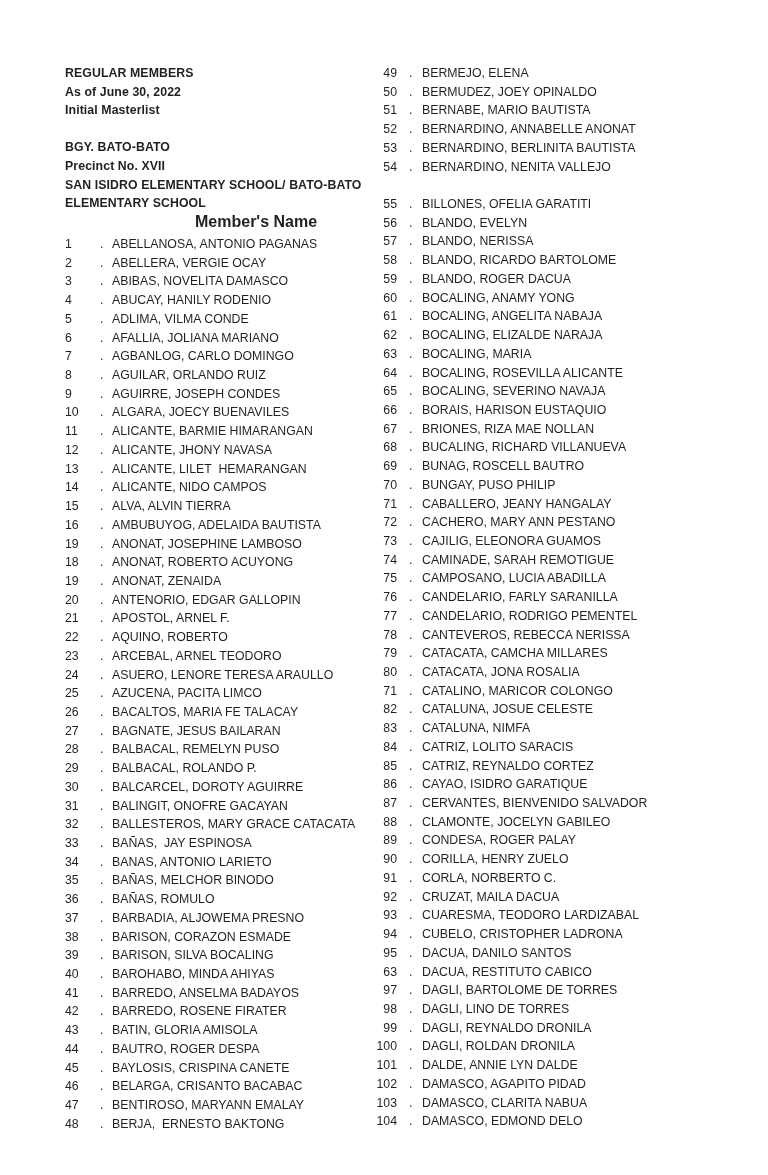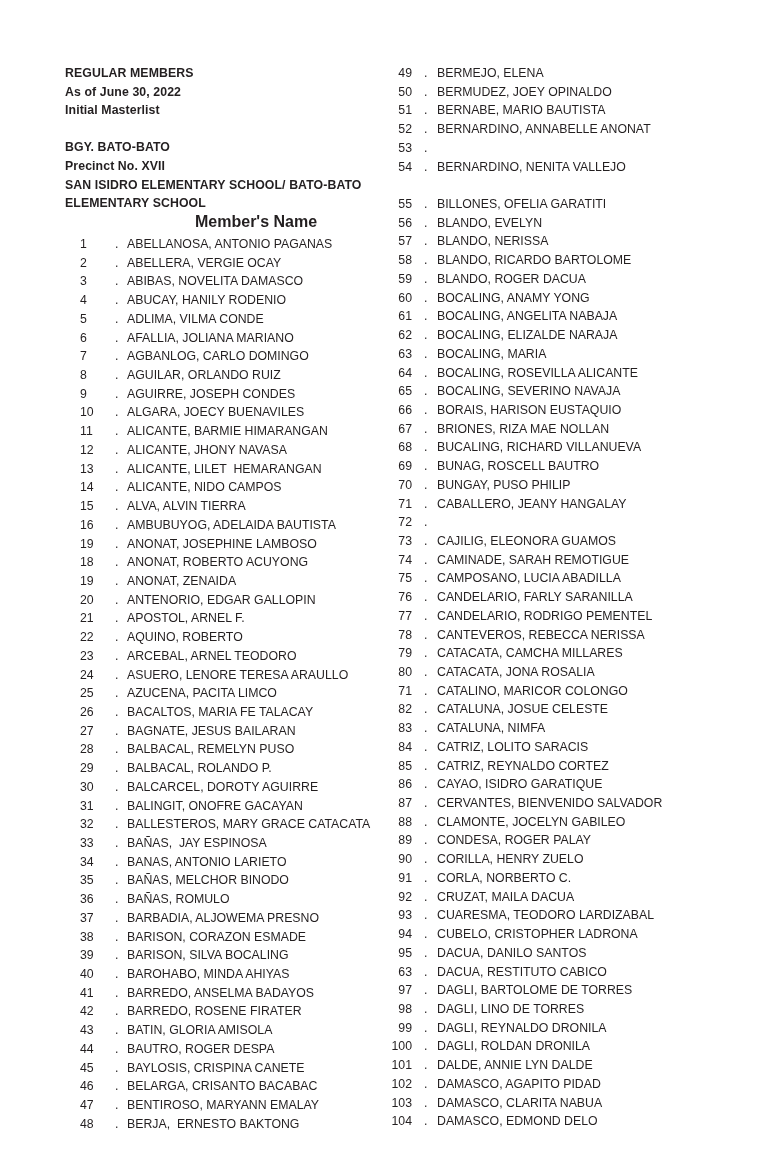--- a/index.html
+++ b/index.html
@@ -44,21 +44,20 @@
     font-size: 16px;
     font-weight: bold;
     line-height: 18.6px;
     padding-left: 130px;
     white-space: nowrap;
   }
 
   
   .col {
     position: absolute;
-    margin-left: 15px;
   }
   .col-left {
     left: 0px;
     top: 235px;
     width: 370px;
   }
   .col-right {
     left: 0px;
     top: 64px;
     width: 400px;
@@ -376,20 +375,21 @@
         <span class="nm">BERNABE, MARIO BAUTISTA</span>
       </div>
       <div class="row">
         <span class="num">52</span>
         <span class="dot">.</span>
         <span class="nm">BERNARDINO, ANNABELLE ANONAT</span>
       </div>
       <div class="row">
         <span class="num">53</span>
         <span class="dot">.</span>
+        <span class="nm">BERNARDINO, BERLINITA BAUTISTA</span>
       </div>
       <div class="row">
         <span class="num">54</span>
         <span class="dot">.</span>
         <span class="nm">BERNARDINO, NENITA VALLEJO</span>
       </div>
       <div class="row spacer"></div>
       <div class="row">
         <span class="num">55</span>
         <span class="dot">.</span>
@@ -471,20 +471,21 @@
         <span class="nm">BUNGAY, PUSO PHILIP</span>
       </div>
       <div class="row">
         <span class="num">71</span>
         <span class="dot">.</span>
         <span class="nm">CABALLERO, JEANY HANGALAY</span>
       </div>
       <div class="row">
         <span class="num">72</span>
         <span class="dot">.</span>
+        <span class="nm">CACHERO, MARY ANN PESTANO</span>
       </div>
       <div class="row">
         <span class="num">73</span>
         <span class="dot">.</span>
         <span class="nm">CAJILIG, ELEONORA GUAMOS</span>
       </div>
       <div class="row">
         <span class="num">74</span>
         <span class="dot">.</span>
         <span class="nm">CAMINADE, SARAH REMOTIGUE</span>

